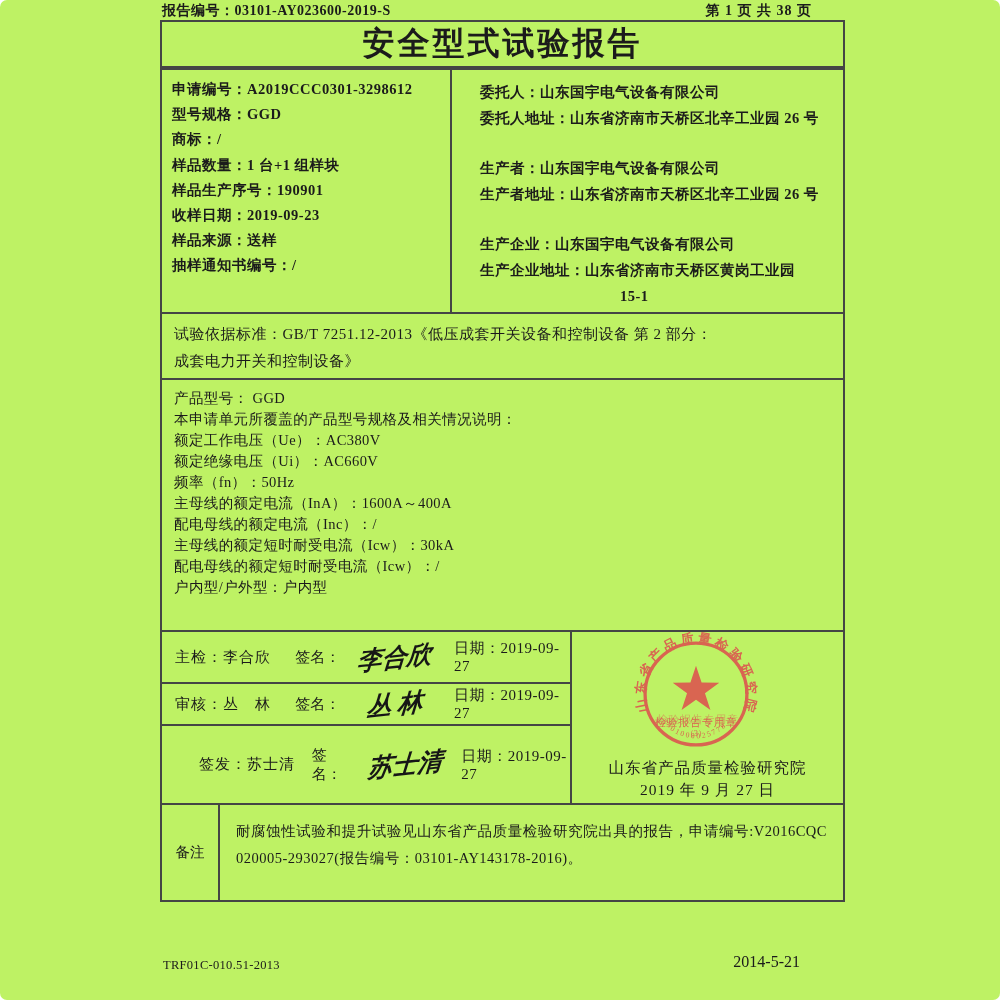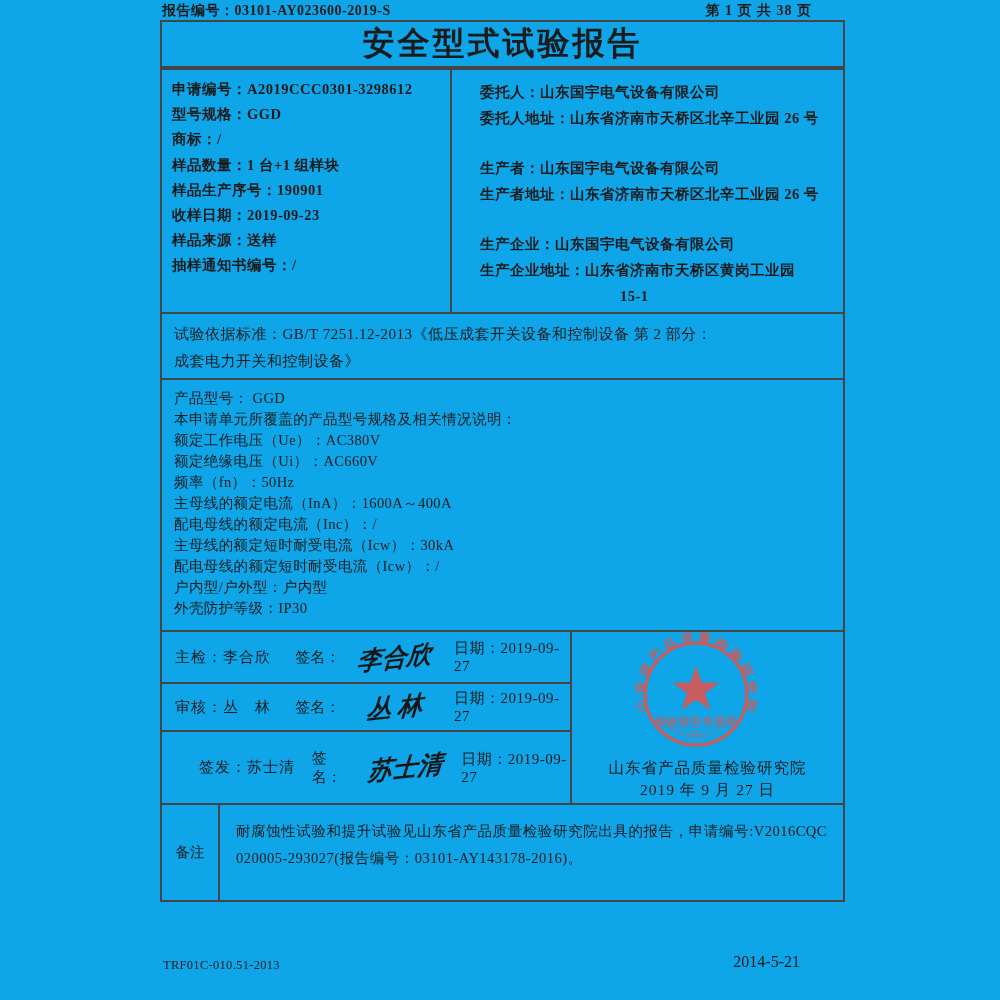--- a/index.html
+++ b/index.html
@@ -1,21 +1,21 @@
 <!DOCTYPE html>
 <html><head>
 <meta charset="utf-8">
 <style>
   html,body { margin:0; padding:0; }
   body {
     width:1000px; height:1000px; background:#ffffff;
     font-family:"Liberation Serif","DejaVu Serif",serif;
     color:#1b1b1b;
   }
-  .page { position:relative; width:1000px; height:1000px; background:#0ea5e9; overflow:hidden; }
+  .page { position:relative; width:1000px; height:1000px; background:#bef264; overflow:hidden;border-radius:7px; }
 
   
   .hdr-row { position:absolute; left:162px; right:188px; top:2px; display:flex; justify-content:space-between; font-size:14px; }
   .hdr-left { font-weight:bold; letter-spacing:.5px; }
   .hdr-right { font-weight:bold; letter-spacing:1px;margin-left:48px; }
 
   
   .title-box {
     position:absolute; left:160px; top:20px; width:685px; height:48px;
     border:2px solid #454545; box-sizing:border-box;
@@ -50,21 +50,21 @@
 
   
   .r4 { height:252px; padding:8px 12px 0; }
   .r4 p { font-size:14.5px; line-height:21px; letter-spacing:.4px; }
 
   
   .r5 { height:173px; }
   .sig-col { width:410px; border-right:2px solid #454545; box-sizing:border-box; display:flex; flex-direction:column; }
   .sig-row { display:flex; align-items:center; padding-left:13px; box-sizing:border-box; border-bottom:2px solid #454545; font-size:15px; }
   .sig-row:last-child { border-bottom:none; }
-  .sig-r1 { height:52px;justify-content:center; } .sig-r2 { height:48px; } .sig-r3 { flex:1;margin-left:24px; }
+  .sig-r1 { height:52px;justify-content:center; } .sig-r2 { height:42px; } .sig-r3 { flex:1;margin-left:24px; }
   .sig-who { width:126px; letter-spacing:1px; }
   .sig-label { width:48px; }
   .handwrite {
     width:112px; text-align:center; font-size:25px; font-weight:600;
     transform:rotate(-6deg) skewX(-10deg); font-style:italic; color:#161616;
   }
   .sig-date { margin-left:6px; letter-spacing:.5px; }
 
   .stamp-col { flex:1; position:relative; }
   .stamp-svg { position:absolute; left:58px; top:-4px; opacity:.9; }
@@ -135,21 +135,20 @@
       <p>产品型号：  GGD</p>
       <p>本申请单元所覆盖的产品型号规格及相关情况说明：</p>
       <p>额定工作电压（Ue）：AC380V</p>
       <p>额定绝缘电压（Ui）：AC660V</p>
       <p>频率（fn）：50Hz</p>
       <p>主母线的额定电流（InA）：1600A～400A</p>
       <p>配电母线的额定电流（Inc）：/</p>
       <p>主母线的额定短时耐受电流（Icw）：30kA</p>
       <p>配电母线的额定短时耐受电流（Icw）：/</p>
       <p>户内型/户外型：户内型</p>
-      <p>外壳防护等级：IP30</p>
     </div>
 
     <div class="row r5 flex">
       <div class="sig-col">
         <div class="sig-row sig-r1">
           <span class="sig-who">主检：李合欣</span>
           <span class="sig-label">签名：</span>
           <span class="handwrite">李合欣</span>
           <span class="sig-date">日期：2019-09-27</span>
         </div>

